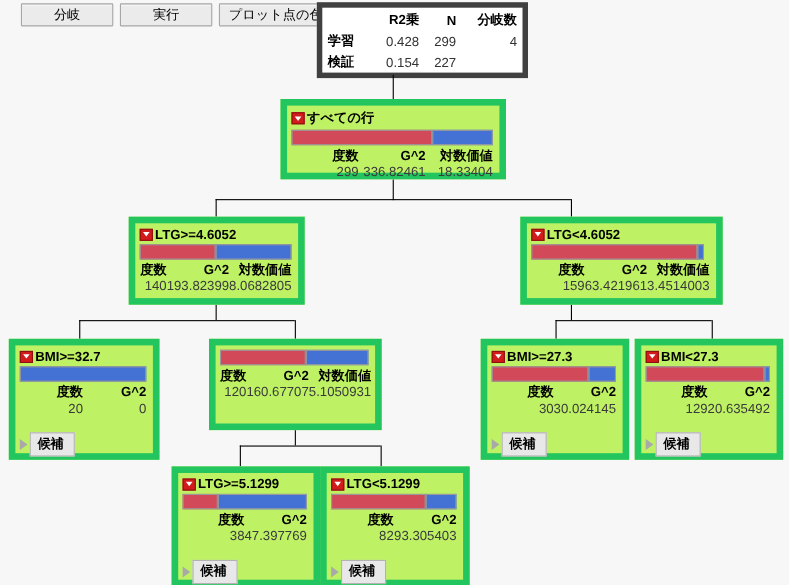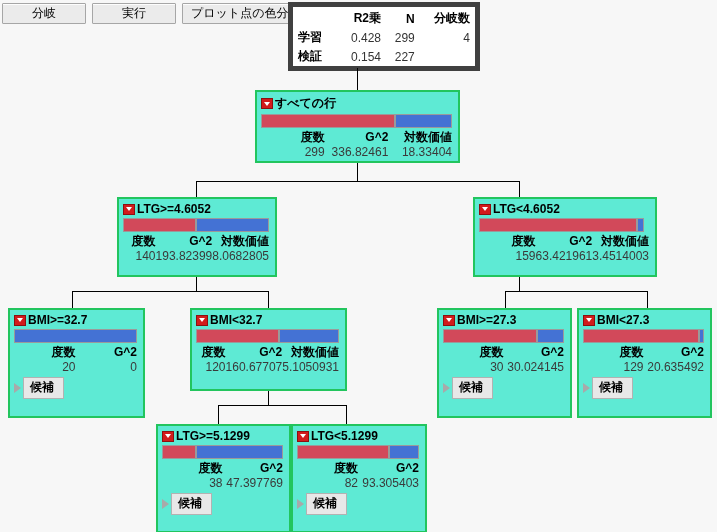--- a/index.html
+++ b/index.html
@@ -18,21 +18,21 @@
   }
 
   
   #toolbar {
     position: absolute;
     left: 0; top: 0;
     height: 27px;
     display: flex;
     align-items: center;
     gap: 6px;
-    padding-left: 2px;
+    padding-left: 19px;
     text-align: right;
   }
   .tb-btn {
     height: 19px;
     min-width: 66px;
     padding: 0 8px;
     background: #ebebeb;
     border: 1px solid #a6a6a6;
     border-radius: 1px;
     font-size: 12px;
@@ -74,22 +74,22 @@
     text-align: left;
     padding-left: 5px;
     font-weight: bold;
   }
   #summary-table th.rowlab { text-align: left; padding-left: 5px; }
   #summary-table td.num { text-align: right; color: #333; }
 
   
   .node {
     position: absolute;
-    background: #5eead4;
-    border: 2px solid #22c55e;
+    background: #bef264;
+    border: 6px solid #22c55e;
     box-sizing: border-box;
     padding: 3px 6px 4px 4px;
   }
   .node-title {
     display: flex;
     align-items: center;
     gap: 2px;
     font-weight: bold;
     font-size: 12px;
     white-space: nowrap;
@@ -145,21 +145,21 @@
     text-align: right;
     color: #3a3a3a;
     white-space: nowrap;
   }
 
   
   .cand-row {
     display: flex;
     align-items: center;
     gap: 2px;
-    margin-top: 2px;
+    margin-top: 14px;
   }
   .cand-tri {
     width: 0; height: 0;
     border-top: 5px solid transparent;
     border-bottom: 5px solid transparent;
     border-left: 7px solid #a9a9a9;
     flex: none;
   }
   .cand-btn {
     background: #e8e8e8;
@@ -313,26 +313,20 @@
     <div class="vl">20</div>
     <div class="vl">0</div>
   </div>
   <div class="cand-row">
     <span class="cand-tri"></span>
     <span class="cand-btn">候補</span>
   </div>
 </div>
 
 <div class="node" style="left:190px; top:308px; width:157px; height:83px;">
-  <div class="node-title">
-    <span class="disclosure">
-        <i></i>
-      </span>
-    <span>BMI&lt;32.7</span>
-  </div>
   <div class="bar">
     <div class="seg red" style="width:58%"></div>
     <div class="seg blue" style="width:42%"></div>
   </div>
   <div class="stats c3">
     <div class="hd">度数</div>
     <div class="hd">G^2</div>
     <div class="hd">対数価値</div>
     <div class="vl">120</div>
     <div class="vl">160.67707</div>

